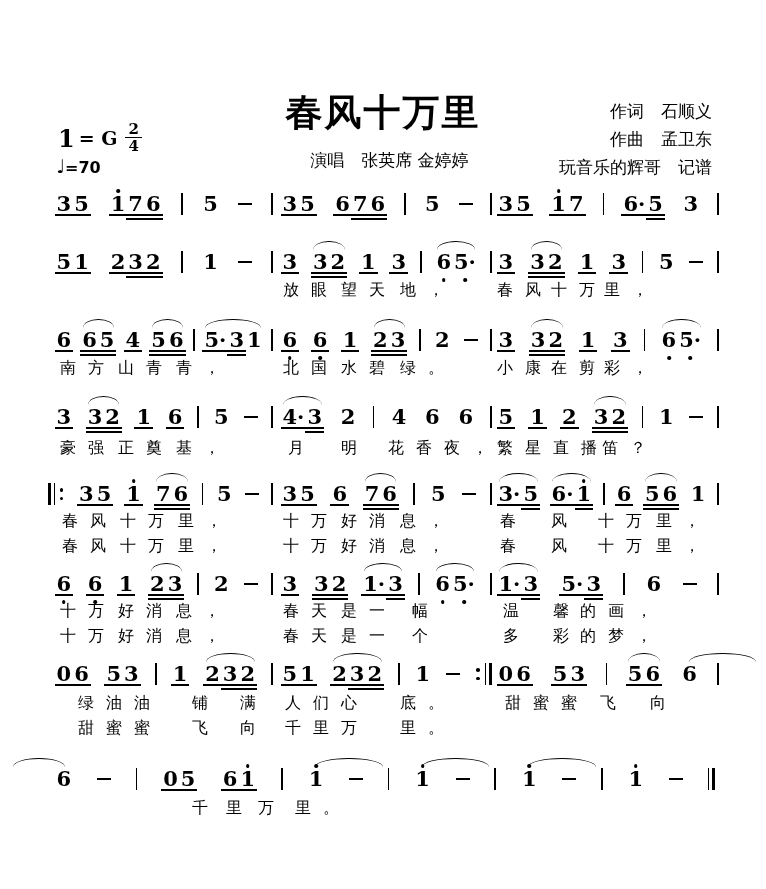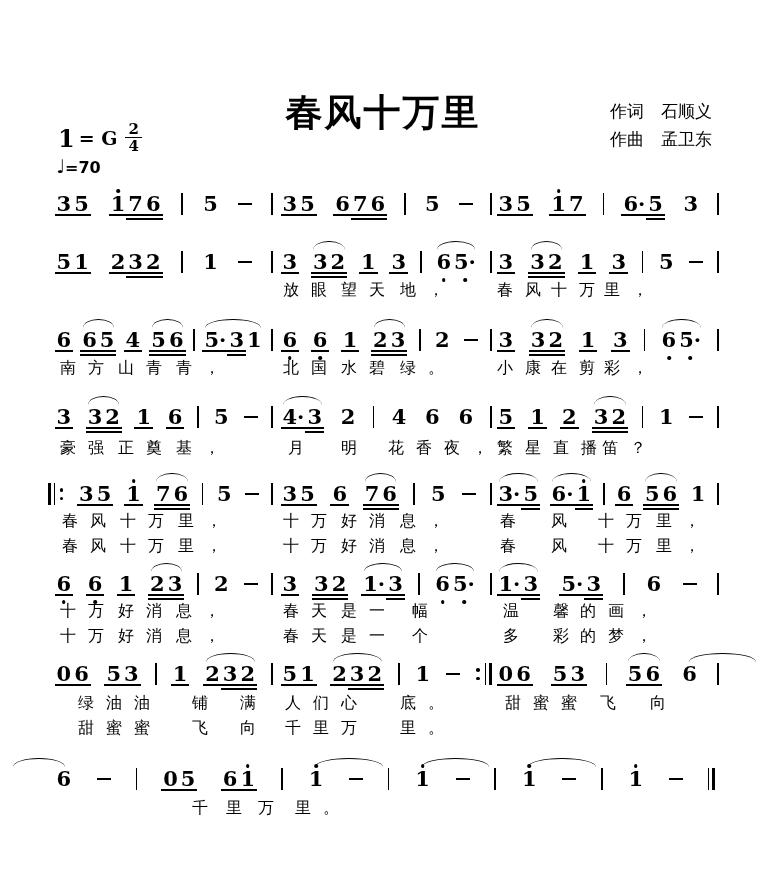--- a/index.html
+++ b/index.html
@@ -54,22 +54,24 @@
 </style>
 </head>
 <body>
 
 <div class="sheet">
   <div class="title">春风十万里</div>
 
   <div class="credits">
     <div>作词　石顺义</div>
     <div>作曲　孟卫东</div>
+    <div>玩音乐的辉哥　记谱</div>
   </div>
 
+  <div class="singers">演唱　张英席 金婷婷</div>
 
   <div class="keysig">
     <span class="k1">1</span>
     <span>= G</span>
     <span class="frac">
       <span class="num">2</span>
       <span class="den">4</span>
     </span>
   </div>
 

